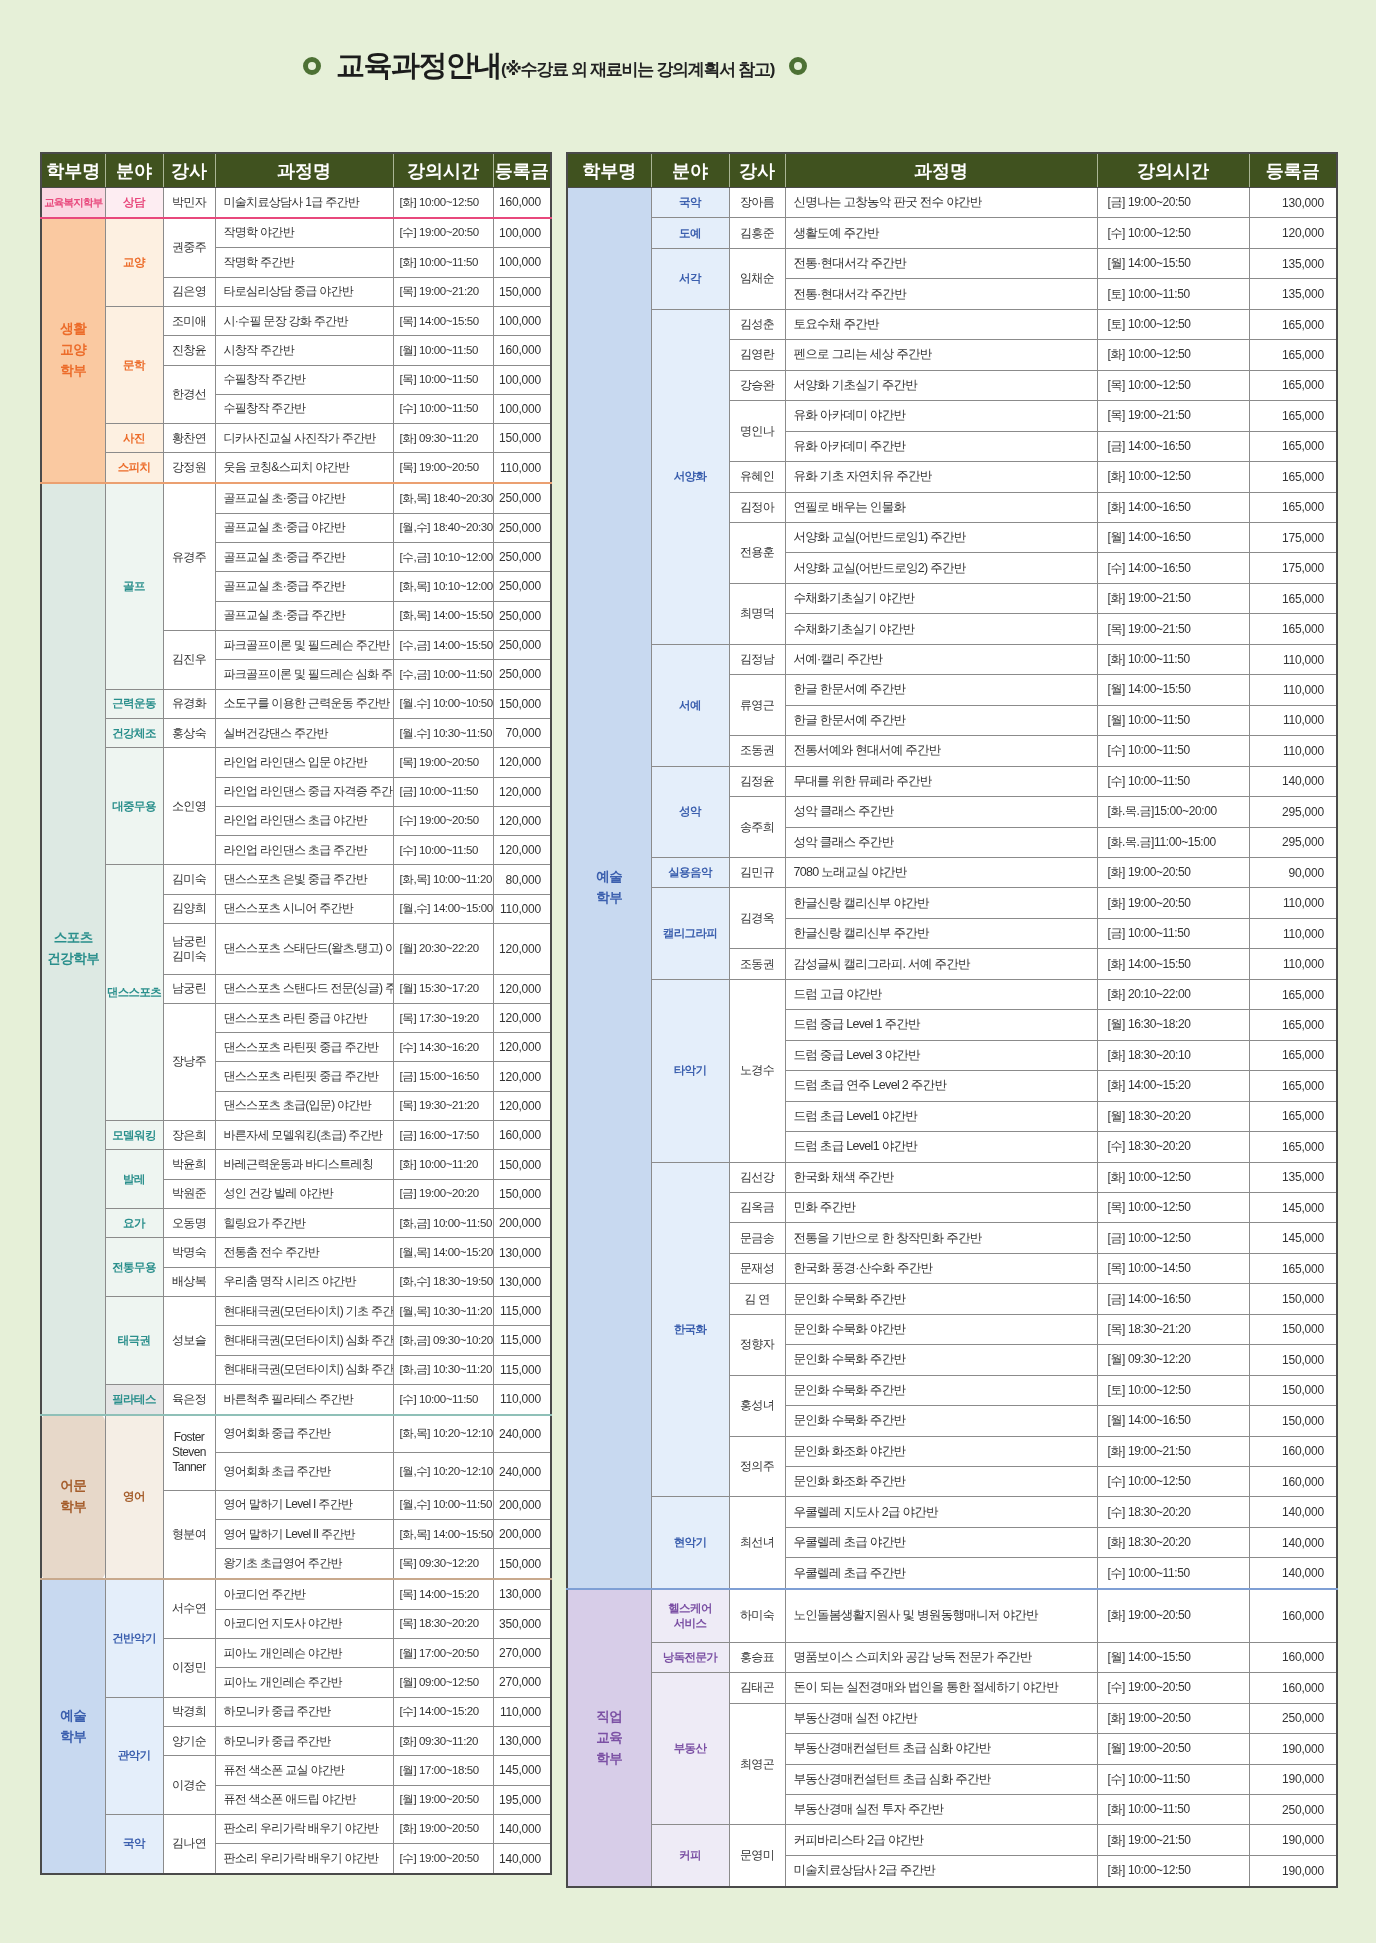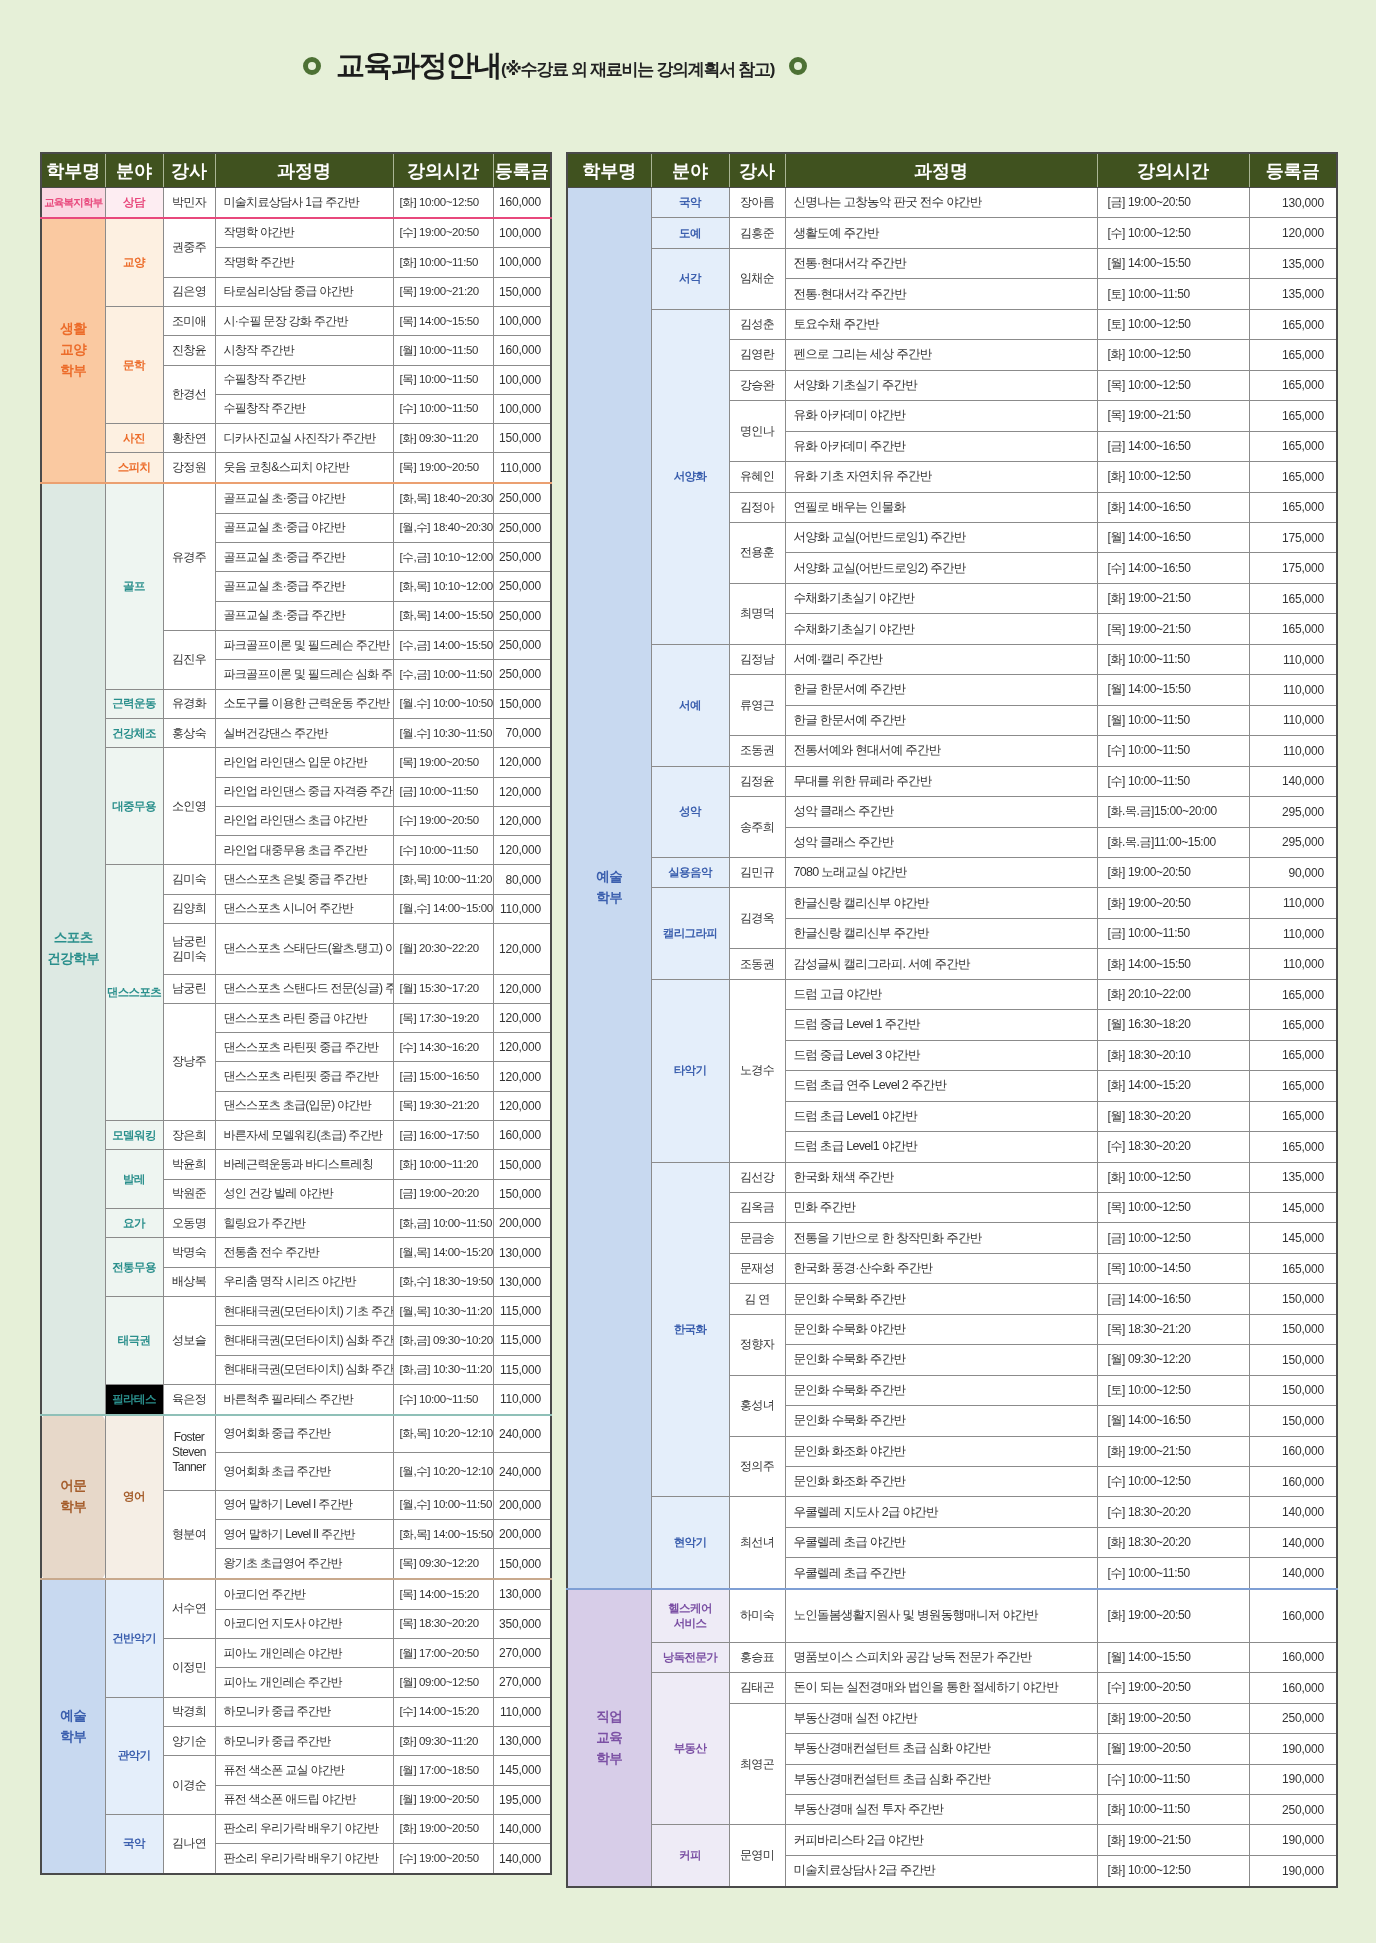--- a/index.html
+++ b/index.html
@@ -213,21 +213,21 @@
           <td class="course">라인업 라인댄스 중급 자격증 주간반</td>
           <td class="time">[금] 10:00~11:50</td>
           <td class="fee">120,000</td>
         </tr>
         <tr class="row-cont">
           <td class="course">라인업 라인댄스 초급 야간반</td>
           <td class="time">[수] 19:00~20:50</td>
           <td class="fee">120,000</td>
         </tr>
         <tr class="row-cont">
-          <td class="course">라인업 대중무용 초급 주간반</td>
+          <td class="course">라인업 라인댄스 초급 주간반</td>
           <td class="time">[수] 10:00~11:50</td>
           <td class="fee">120,000</td>
         </tr>
         <tr class="row-group">
           <td class="field" rowspan="8" style="background: rgb(238, 245, 241); color: rgb(42, 143, 140);">댄스스포츠</td>
           <td class="instr" rowspan="1">김미숙</td>
           <td class="course">댄스스포츠 은빛 중급 주간반</td>
           <td class="time">[화,목] 10:00~11:20</td>
           <td class="fee">80,000</td>
         </tr>
@@ -322,21 +322,21 @@
           <td class="course">현대태극권(모던타이치) 심화 주간반</td>
           <td class="time">[화,금] 09:30~10:20</td>
           <td class="fee">115,000</td>
         </tr>
         <tr class="row-cont">
           <td class="course">현대태극권(모던타이치) 심화 주간반</td>
           <td class="time">[화,금] 10:30~11:20</td>
           <td class="fee">115,000</td>
         </tr>
         <tr class="row-group" style="border-bottom: 2.5px solid rgb(143, 192, 184);">
-          <td class="field" rowspan="1" style="background: #000000; color: rgb(42, 143, 140);">필라테스</td>
+          <td class="field" rowspan="1" style="background: #e5e5e5; color: rgb(42, 143, 140);">필라테스</td>
           <td class="instr" rowspan="1">육은정</td>
           <td class="course">바른척추 필라테스 주간반</td>
           <td class="time">[수] 10:00~11:50</td>
           <td class="fee">110,000</td>
         </tr>
         <tr class="row-group">
           <td class="dept" rowspan="5" style="background: rgb(231, 216, 201); color: rgb(165, 93, 43); border-radius: 6px;">어문
 학부</td>
           <td class="field" rowspan="5" style="background: rgb(245, 238, 229); color: rgb(165, 93, 43);">영어</td>
           <td class="instr" rowspan="2">Foster

